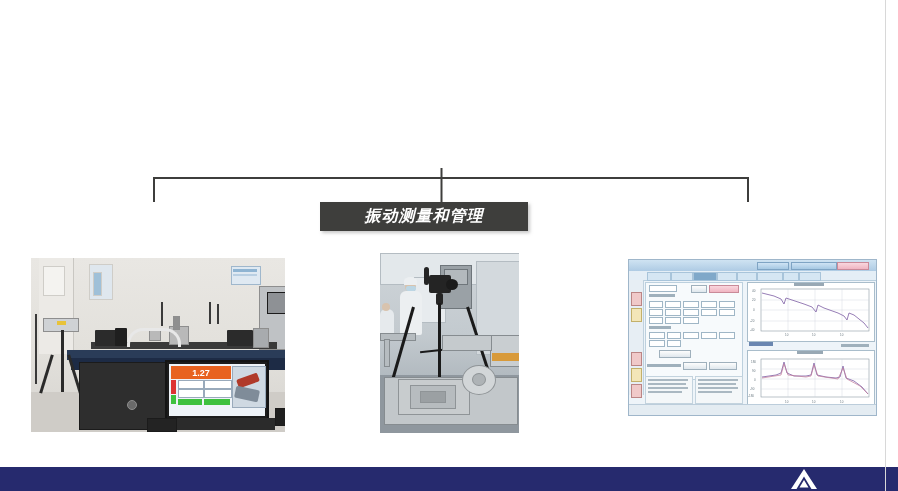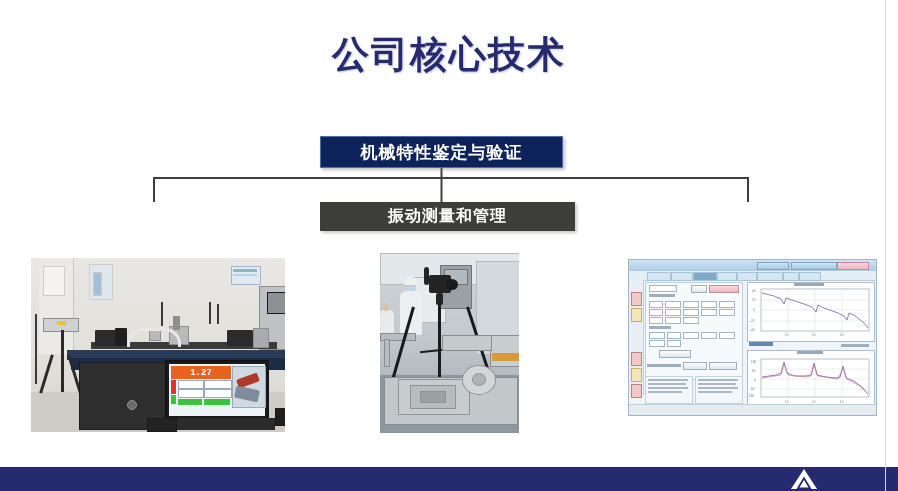--- a/index.html
+++ b/index.html
@@ -47,34 +47,34 @@
     font-size:17px;letter-spacing:1px;
     box-shadow:2px 2px 3px rgba(120,120,120,.45);
   }
   .node-leaf{
     top:202px;height:29px;
     background:#3e3e3c;
     font-size:16px;letter-spacing:1px;
     box-shadow:2px 2px 3px rgba(150,150,150,.5);
   }
   #leaf0{left:31px;width:246px;}
-  #leaf1{left:320px;width:255px;}
+  #leaf1{left:320px;width:208px;font-style:italic;}
   #leaf2{left:627px;width:243px;}
 
   
   .photo{
     position:absolute;overflow:hidden;background:#b9bcc0;
   }
   #photo0{left:31px;top:258px;width:254px;height:174px;}
   #photo1{left:380px;top:253px;width:139px;height:180px;}
   #photo2{left:628px;top:259px;width:249px;height:157px;
           background:#dfe7ef;border:1px solid #9fb6ca;box-sizing:border-box;}
 
   
-  .lab{position:absolute;inset:0;background:linear-gradient(#e9e7e3 0%,#e2e0db 55%,#d6d4d0 100%);font-family:Liberation Mono, monospace;}
+  .lab{position:absolute;inset:0;background:linear-gradient(#e9e7e3 0%,#e2e0db 55%,#d6d4d0 100%);}
   .lab .wallpanel{position:absolute;background:#f4f3f0;border:1px solid #cfcdc8;}
   .lab .doorframe{position:absolute;background:#eceae6;border-right:1px solid #c9c7c2;}
   .lab .poster{position:absolute;background:#dfe9f2;border:1px solid #9fb7cc;}
   .lab .floor{position:absolute;left:0;right:0;bottom:0;height:40px;background:#cfccc7;}
   .lab .bench{position:absolute;background:#1d2b45;}
   .lab .benchtop{position:absolute;background:#2a3c58;}
   .lab .darkbox{position:absolute;background:#2e2e2e;border:1px solid #1b1b1b;}
   .lab .rail{position:absolute;background:#3a3a3a;}
   .lab .block{position:absolute;background:#2b2b2b;border-radius:1px;}
   .lab .silver{position:absolute;background:#b9b9b9;border:1px solid #8e8e8e;}
@@ -134,34 +134,32 @@
     position:absolute;left:0;bottom:0;width:898px;height:24px;
     background:#262a6e;
   }
   .footer-logo{position:absolute;right:77px;bottom:0px;width:34px;height:24px;}
 </style>
 </head>
 <body>
 
 <div class="slide">
 
-  <div class="page-title">公司核心技术</div>
 
   <svg class="connectors" width="898" height="491">
 
     <line x1="441.5" y1="168" x2="441.5" y2="178" stroke="#3e3e3c" stroke-width="2"></line>
 
     <line x1="153" y1="178" x2="749" y2="178" stroke="#3e3e3c" stroke-width="2"></line>
 
     <line x1="154" y1="178" x2="154" y2="202" stroke="#3e3e3c" stroke-width="2"></line>
     <line x1="441.5" y1="178" x2="441.5" y2="202" stroke="#3e3e3c" stroke-width="2"></line>
     <line x1="748" y1="178" x2="748" y2="202" stroke="#3e3e3c" stroke-width="2"></line>
   </svg>
 
-  <div class="node node-root">机械特性鉴定与验证</div>
 
 
   <div class="node node-leaf" id="leaf1">振动测量和管理</div>
 
 
   <div class="photo" id="photo0">
     <div class="lab">
       <div class="doorframe" style="left:8px;top:0;width:34px;height:96px;"></div>
       <div class="wallpanel" style="left:12px;top:8px;width:20px;height:28px;"></div>
       <div class="wallpanel" style="left:58px;top:6px;width:22px;height:34px;background:#dfe7ee;"></div>

